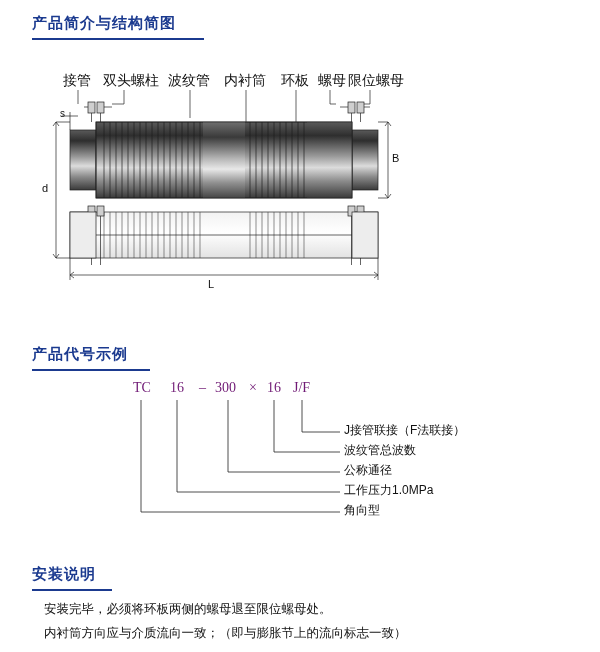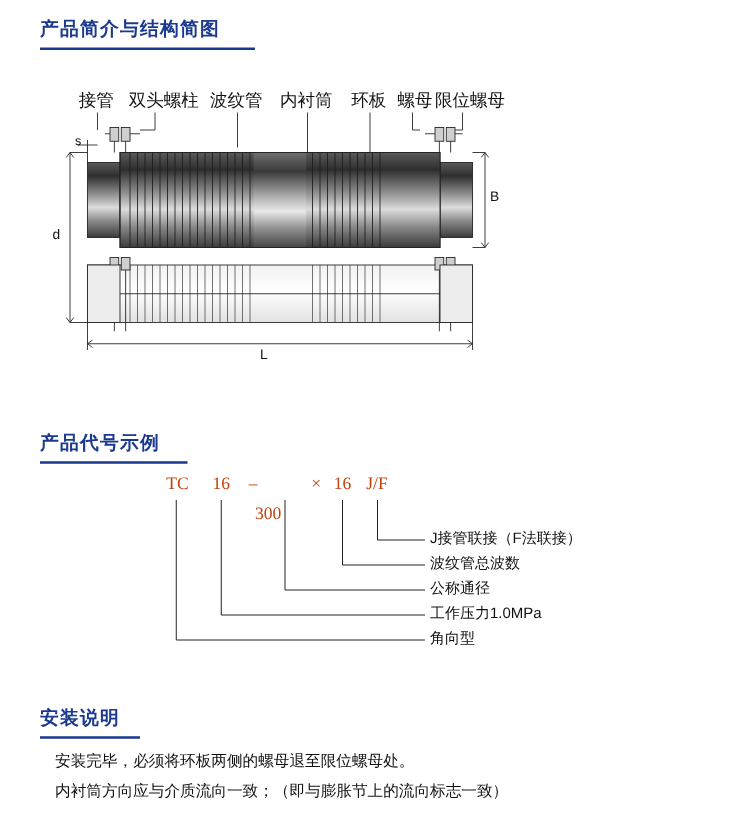--- a/index.html
+++ b/index.html
@@ -43,21 +43,21 @@
   
   #codebox{
     position:absolute;
     left:0;top:370px;
     width:600px;height:170px;
   }
   .codechar{
     position:absolute;
     font-size:14px;
     font-family:"Liberation Serif","DejaVu Serif",serif;
-    color:#c2410c;
+    color:#701a75;
     white-space:nowrap;
   }
   .codedesc{
     position:absolute;
     font-size:12px;
     color:#111;
     white-space:nowrap;
   }
   
   #notes{
@@ -282,21 +282,21 @@
 
       <path d="M177,30 L177,122 L340,122"></path>
 
       <path d="M141,30 L141,142 L340,142"></path>
     </g>
   </svg>
 
   <div class="codechar" style="left:133px;top:10px;">TC</div>
   <div class="codechar" style="left:170px;top:10px;">16</div>
   <div class="codechar" style="left:199px;top:10px;">–</div>
-  <div class="codechar" style="left:204px;top:10px;margin-top:24px;">300</div>
+  <div class="codechar" style="left:215px;top:10px;">300</div>
   <div class="codechar" style="left:249px;top:10px;">×</div>
   <div class="codechar" style="left:267px;top:10px;">16</div>
   <div class="codechar" style="left:293px;top:10px;">J/F</div>
 
   <div class="codedesc" style="left:344px;top:52px;text-align:right;">J接管联接（F法联接）</div>
   <div class="codedesc" style="left:344px;top:72px;">波纹管总波数</div>
   <div class="codedesc" style="left:344px;top:92px;">公称通径</div>
   <div class="codedesc" style="left:344px;top:112px;">工作压力1.0MPa</div>
   <div class="codedesc" style="left:344px;top:132px;text-align:right;">角向型</div>
 </div>

